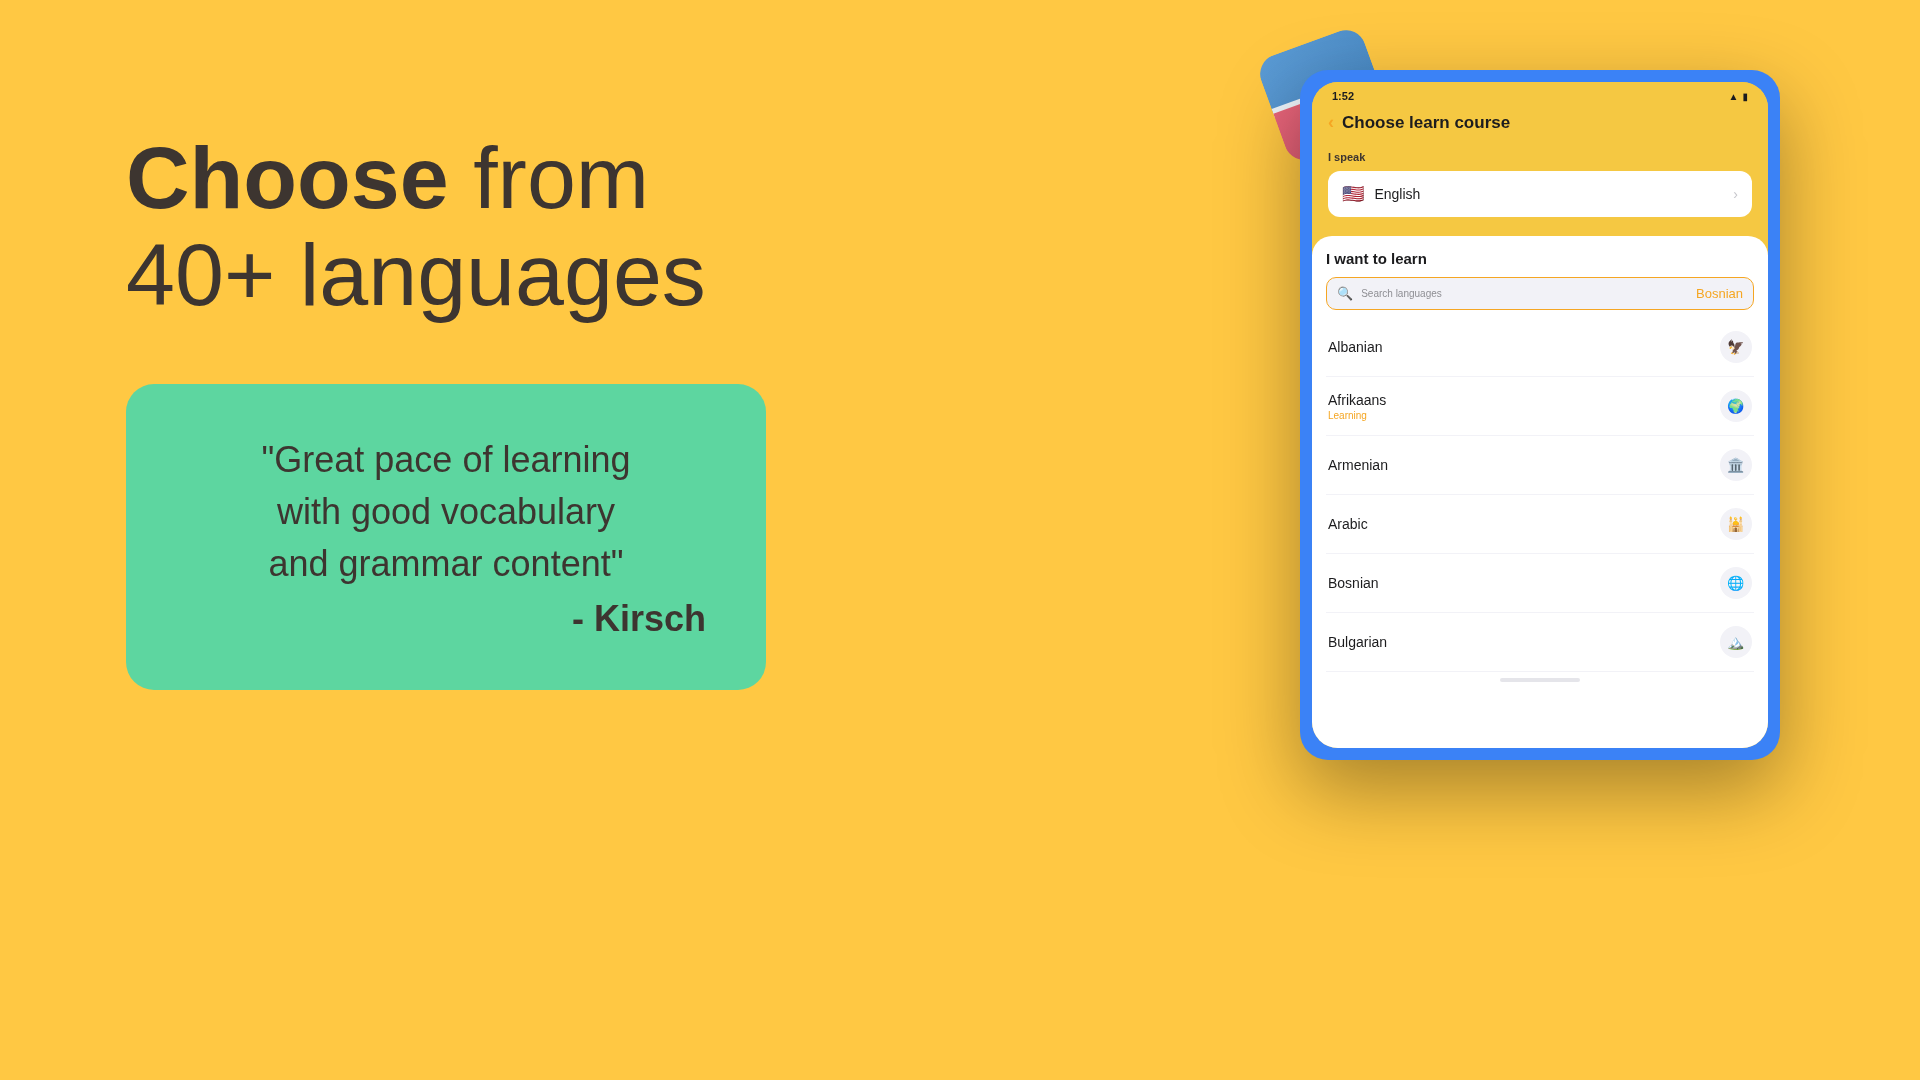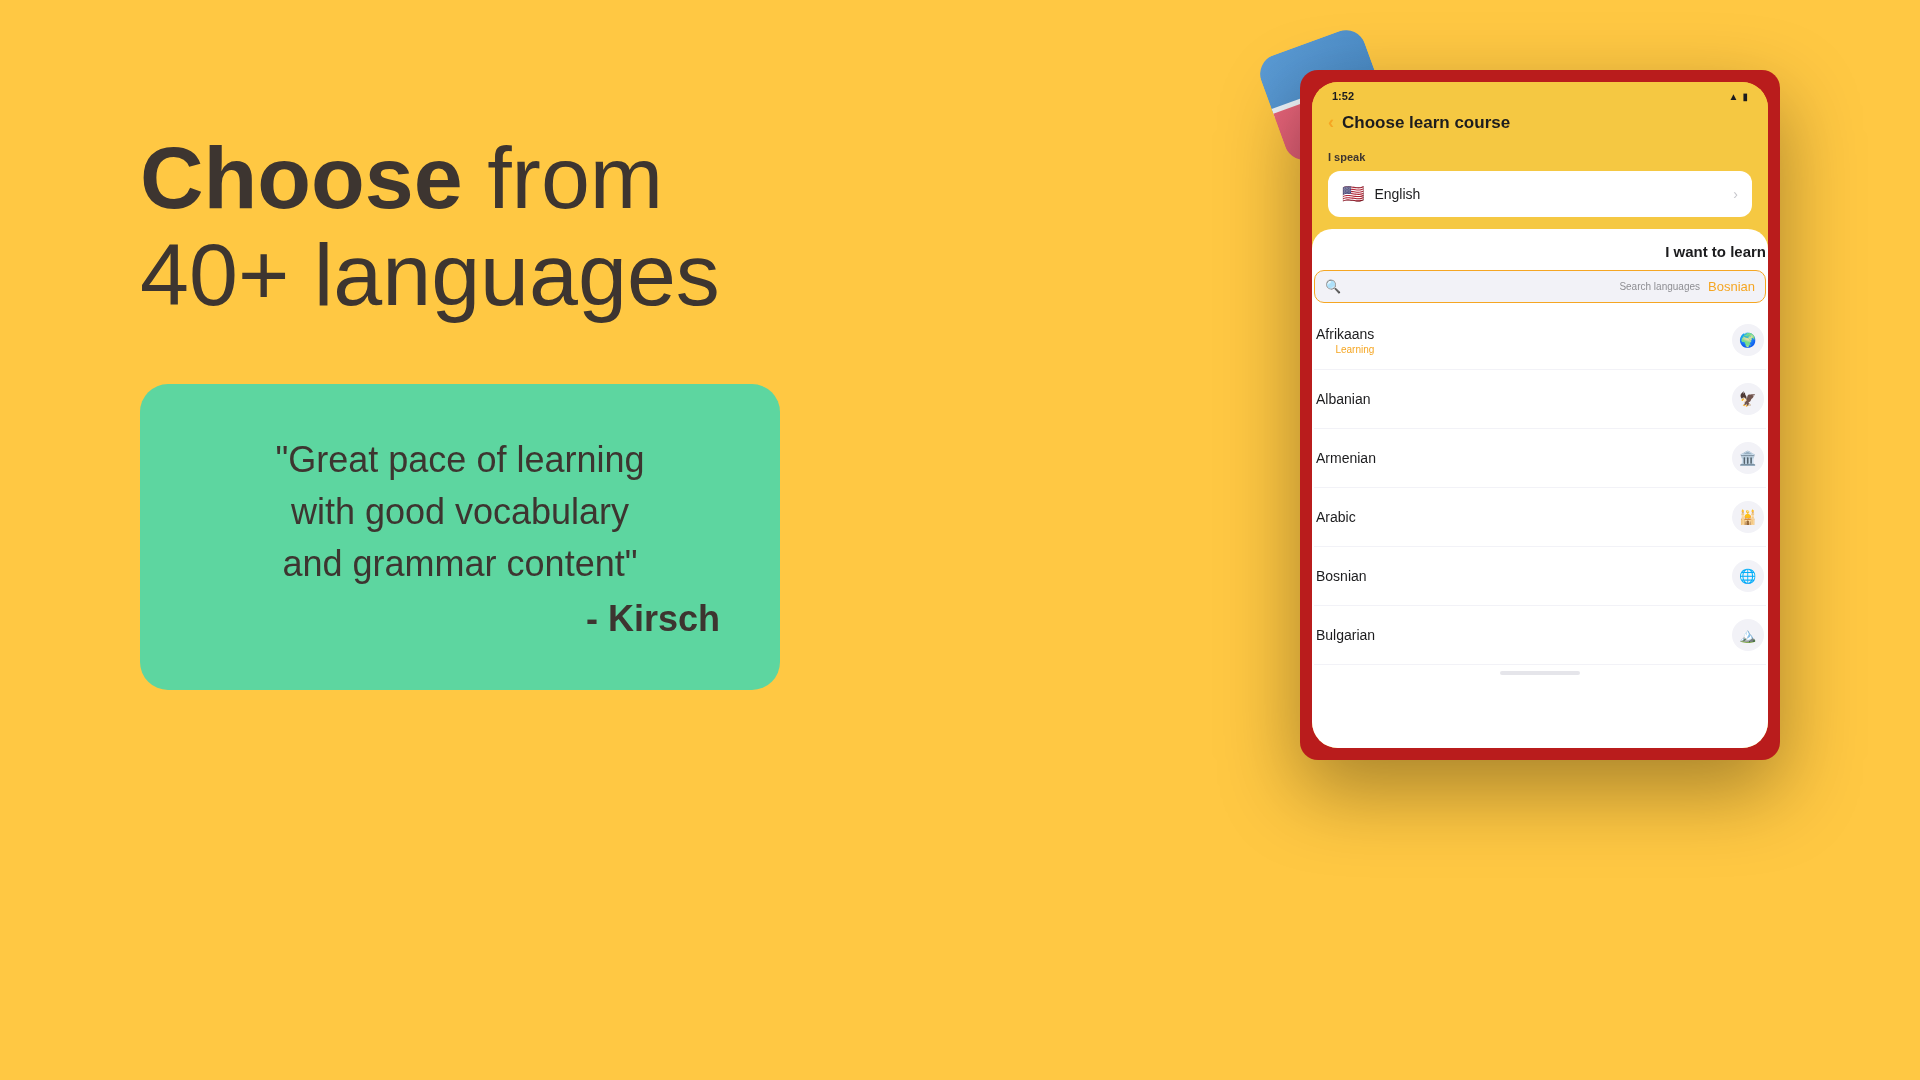--- a/index.html
+++ b/index.html
@@ -9,21 +9,21 @@
       height: 1080px;
       background-color: #FFC843;
       font-family: -apple-system, BlinkMacSystemFont, 'Segoe UI', sans-serif;
       overflow: hidden;
       position: relative;
     }
 
     
     .left-content {
       position: absolute;
-      left: 140px;
+      left: 126px;
       top: 130px;
       width: 680px;
     }
 
     .headline {
       font-size: 88px;
       line-height: 1.1;
       color: #3D3530;
       font-weight: 400;
       margin-bottom: 60px;
@@ -65,22 +65,22 @@
       width: 480px;
       height: 700px;
     }
 
     .tablet {
       position: absolute;
       left: 0;
       top: 30px;
       width: 480px;
       height: 690px;
-      background-color: #b91c1c;
-      border-radius: 18px;
+      background-color: #3b82f6;
+      border-radius: 28px;
       padding: 12px;
       box-shadow: 0 30px 80px rgba(0,0,0,0.35);
     }
 
     .tablet-screen {
       width: 100%;
       height: 100%;
       background-color: #F5C842;
       border-radius: 26px;
       overflow: hidden;
@@ -169,24 +169,23 @@
     .chevron-right {
       color: #C7C7CC;
       font-size: 14px;
     }
 
     
     .learn-section {
       background-color: white;
       flex: 1;
       border-radius: 20px 20px 0 0;
-      margin-top: 0;
-      padding: 14px 2px 0;
-      overflow: hidden;
-      text-align: right;
+      margin-top: 7px;
+      padding: 14px 14px 0;
+      overflow: hidden;
     }
 
     .learn-label {
       font-size: 15px;
       font-weight: 600;
       color: #1C1C1E;
       margin-bottom: 10px;
     }
 
     
@@ -377,31 +376,31 @@
         <div class="search-bar">
           <span class="search-icon-inner">🔍</span>
           <span class="search-input-text">Search languages</span>
           <span class="cancel-btn">Bosnian</span>
         </div>
 
         <div class="language-list">
 
           <div class="lang-item">
             <div class="lang-item-left">
+              <span class="lang-item-name">Albanian</span>
+            </div>
+            <div class="lang-icon-circle">🦅</div>
+          </div>
+
+          <div class="lang-item">
+            <div class="lang-item-left">
               <span class="lang-item-name">Afrikaans</span>
               <span class="lang-item-badge">Learning</span>
             </div>
             <div class="lang-icon-circle">🌍</div>
-          </div>
-
-          <div class="lang-item">
-            <div class="lang-item-left">
-              <span class="lang-item-name">Albanian</span>
-            </div>
-            <div class="lang-icon-circle">🦅</div>
           </div>
 
           <div class="lang-item">
             <div class="lang-item-left">
               <span class="lang-item-name">Armenian</span>
             </div>
             <div class="lang-icon-circle">🏛️</div>
           </div>
 
           <div class="lang-item">

